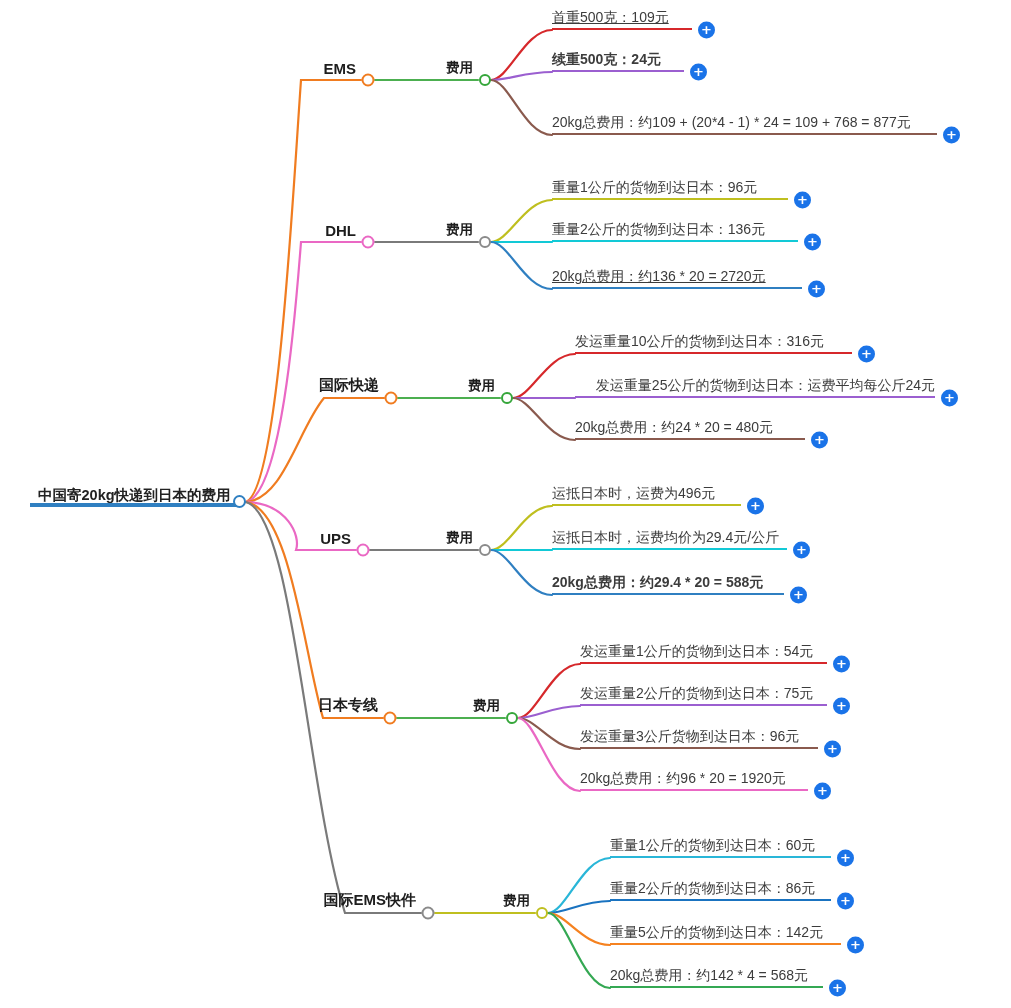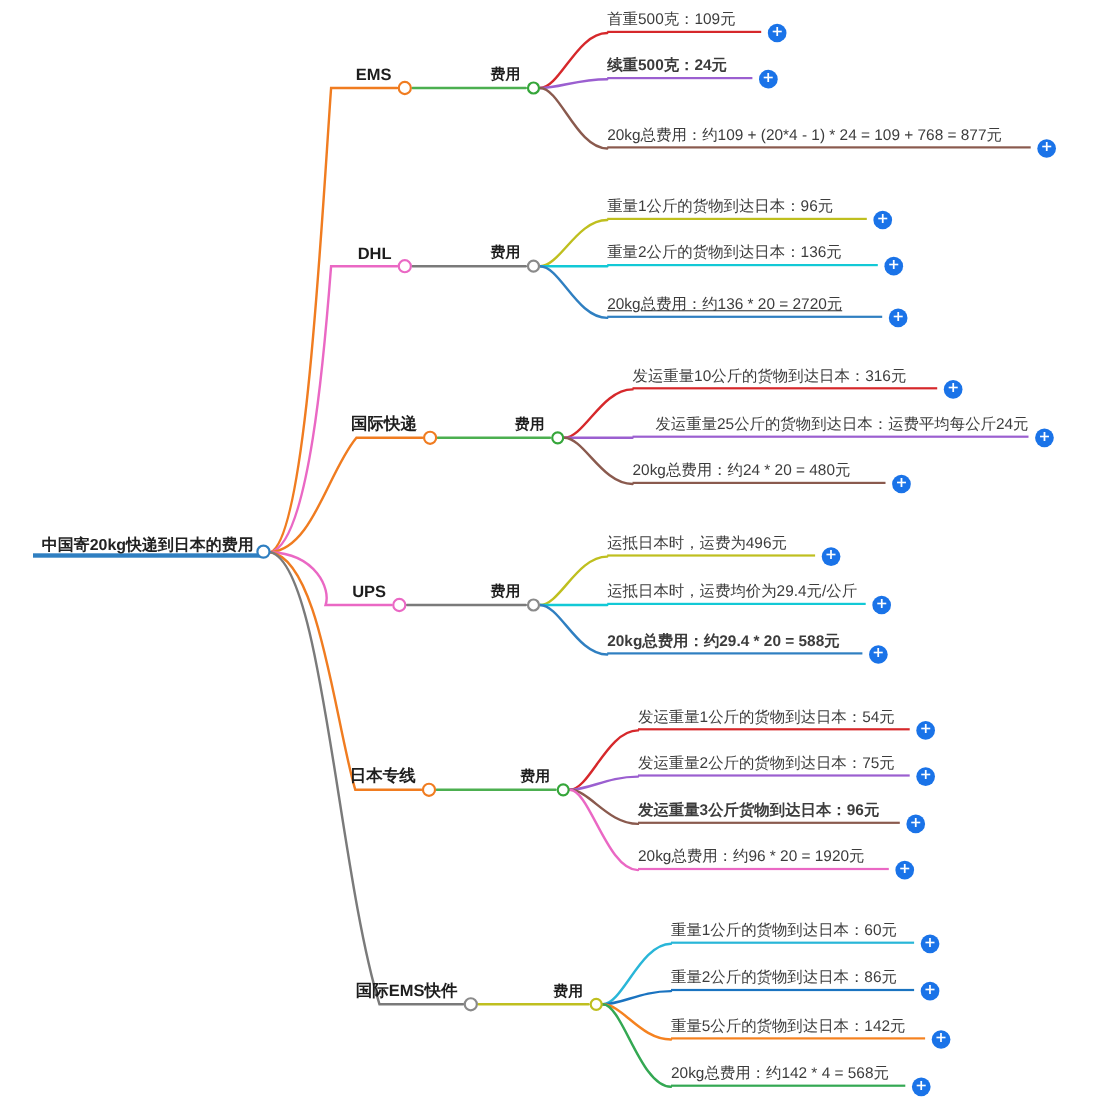--- a/index.html
+++ b/index.html
@@ -172,21 +172,21 @@
   <div class="root-label">中国寄20kg快递到日本的费用</div>
   <div class="root-dot"></div>
 
   <div id="nodes">
       <div class="b1-label" style="left: 360px; top: 77px;">EMS</div>
       <div class="b1-dot" style="left: 368px; top: 80px; border-color: rgb(240, 124, 32);"></div>
       <div class="b2-label" style="left: 477px; top: 77px;">费用</div>
       <div class="b2-dot" style="left: 485px; top: 80px; border-color: rgb(53, 166, 58);"></div>
       <div class="leaf" style="left: 552px; top: 30px; width: 140px;">
         <div class="leaf-rule" style="width: 140px; background: rgb(214, 40, 43);"></div>
-        <div class="leaf-text" style="width: 140px;">首重500克：109元</div>
+        <div class="leaf-text" style="width: 140px; text-decoration: underline;">首重500克：109元</div>
       </div>
       <div class="plus" style="left: 698px; top: 30px;">+</div>
       <div class="leaf" style="left: 552px; top: 72px; width: 132px;">
         <div class="leaf-rule" style="width: 132px; background: rgb(155, 95, 208);"></div>
         <div class="leaf-text" style="width: 132px; font-weight: bold;">续重500克：24元</div>
       </div>
       <div class="plus" style="left: 690px; top: 72px;">+</div>
       <div class="leaf" style="left: 552px; top: 135px; width: 385px;">
         <div class="leaf-rule" style="width: 385px; background: rgb(138, 90, 78);"></div>
         <div class="leaf-text" style="width: 385px;">20kg总费用：约109 + (20*4 - 1) * 24 = 109 + 768 = 877元</div>
@@ -258,21 +258,21 @@
         <div class="leaf-text" style="width: 247px;">发运重量1公斤的货物到达日本：54元</div>
       </div>
       <div class="plus" style="left: 833px; top: 664px;">+</div>
       <div class="leaf" style="left: 580px; top: 706px; width: 247px;">
         <div class="leaf-rule" style="width: 247px; background: rgb(155, 95, 208);"></div>
         <div class="leaf-text" style="width: 247px;">发运重量2公斤的货物到达日本：75元</div>
       </div>
       <div class="plus" style="left: 833px; top: 706px;">+</div>
       <div class="leaf" style="left: 580px; top: 749px; width: 238px;">
         <div class="leaf-rule" style="width: 238px; background: rgb(138, 90, 78);"></div>
-        <div class="leaf-text" style="width: 238px; font-weight: bold;">发运重量3公斤货物到达日本：96元</div>
+        <div class="leaf-text" style="width: 238px;">发运重量3公斤货物到达日本：96元</div>
       </div>
       <div class="plus" style="left: 824px; top: 749px;">+</div>
       <div class="leaf" style="left: 580px; top: 791px; width: 228px;">
         <div class="leaf-rule" style="width: 228px; background: rgb(234, 104, 196);"></div>
         <div class="leaf-text" style="width: 228px;">20kg总费用：约96 * 20 = 1920元</div>
       </div>
       <div class="plus" style="left: 814px; top: 791px;">+</div>
       <div class="b1-label" style="left: 420px; top: 910px;">国际EMS快件</div>
       <div class="b1-dot" style="left: 428px; top: 913px; border-color: rgb(138, 138, 138);"></div>
       <div class="b2-label" style="left: 534px; top: 910px;">费用</div>

